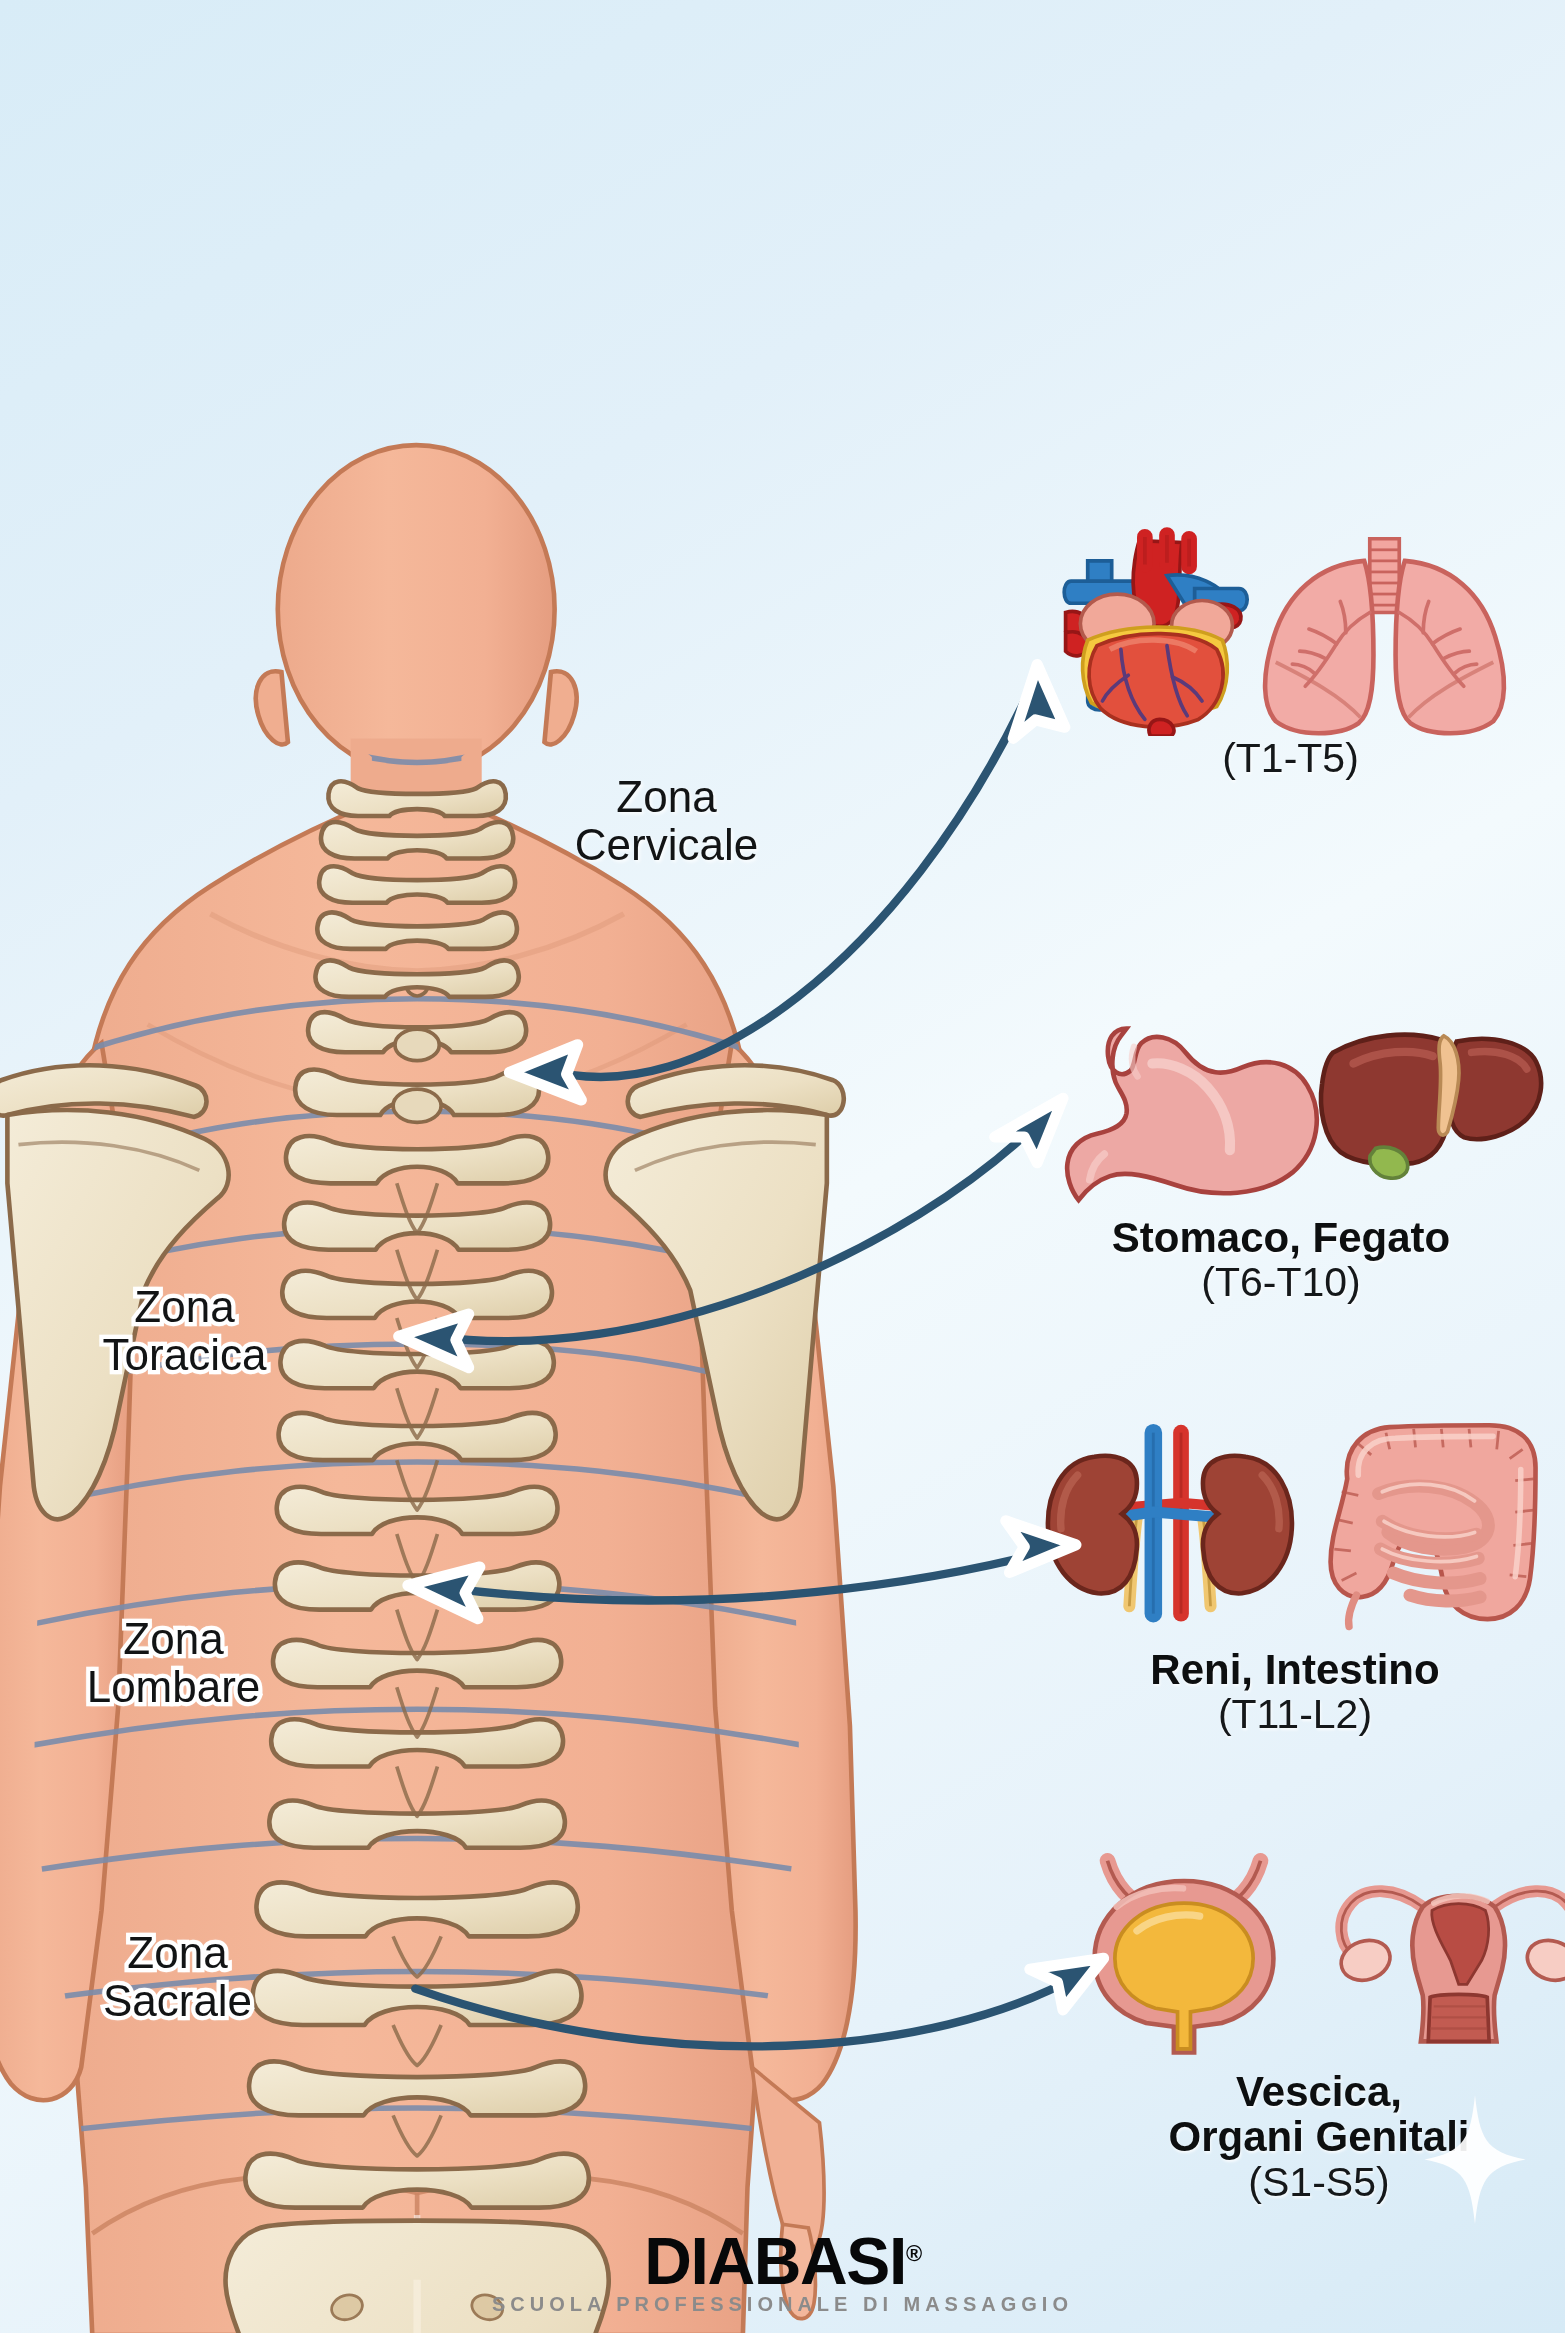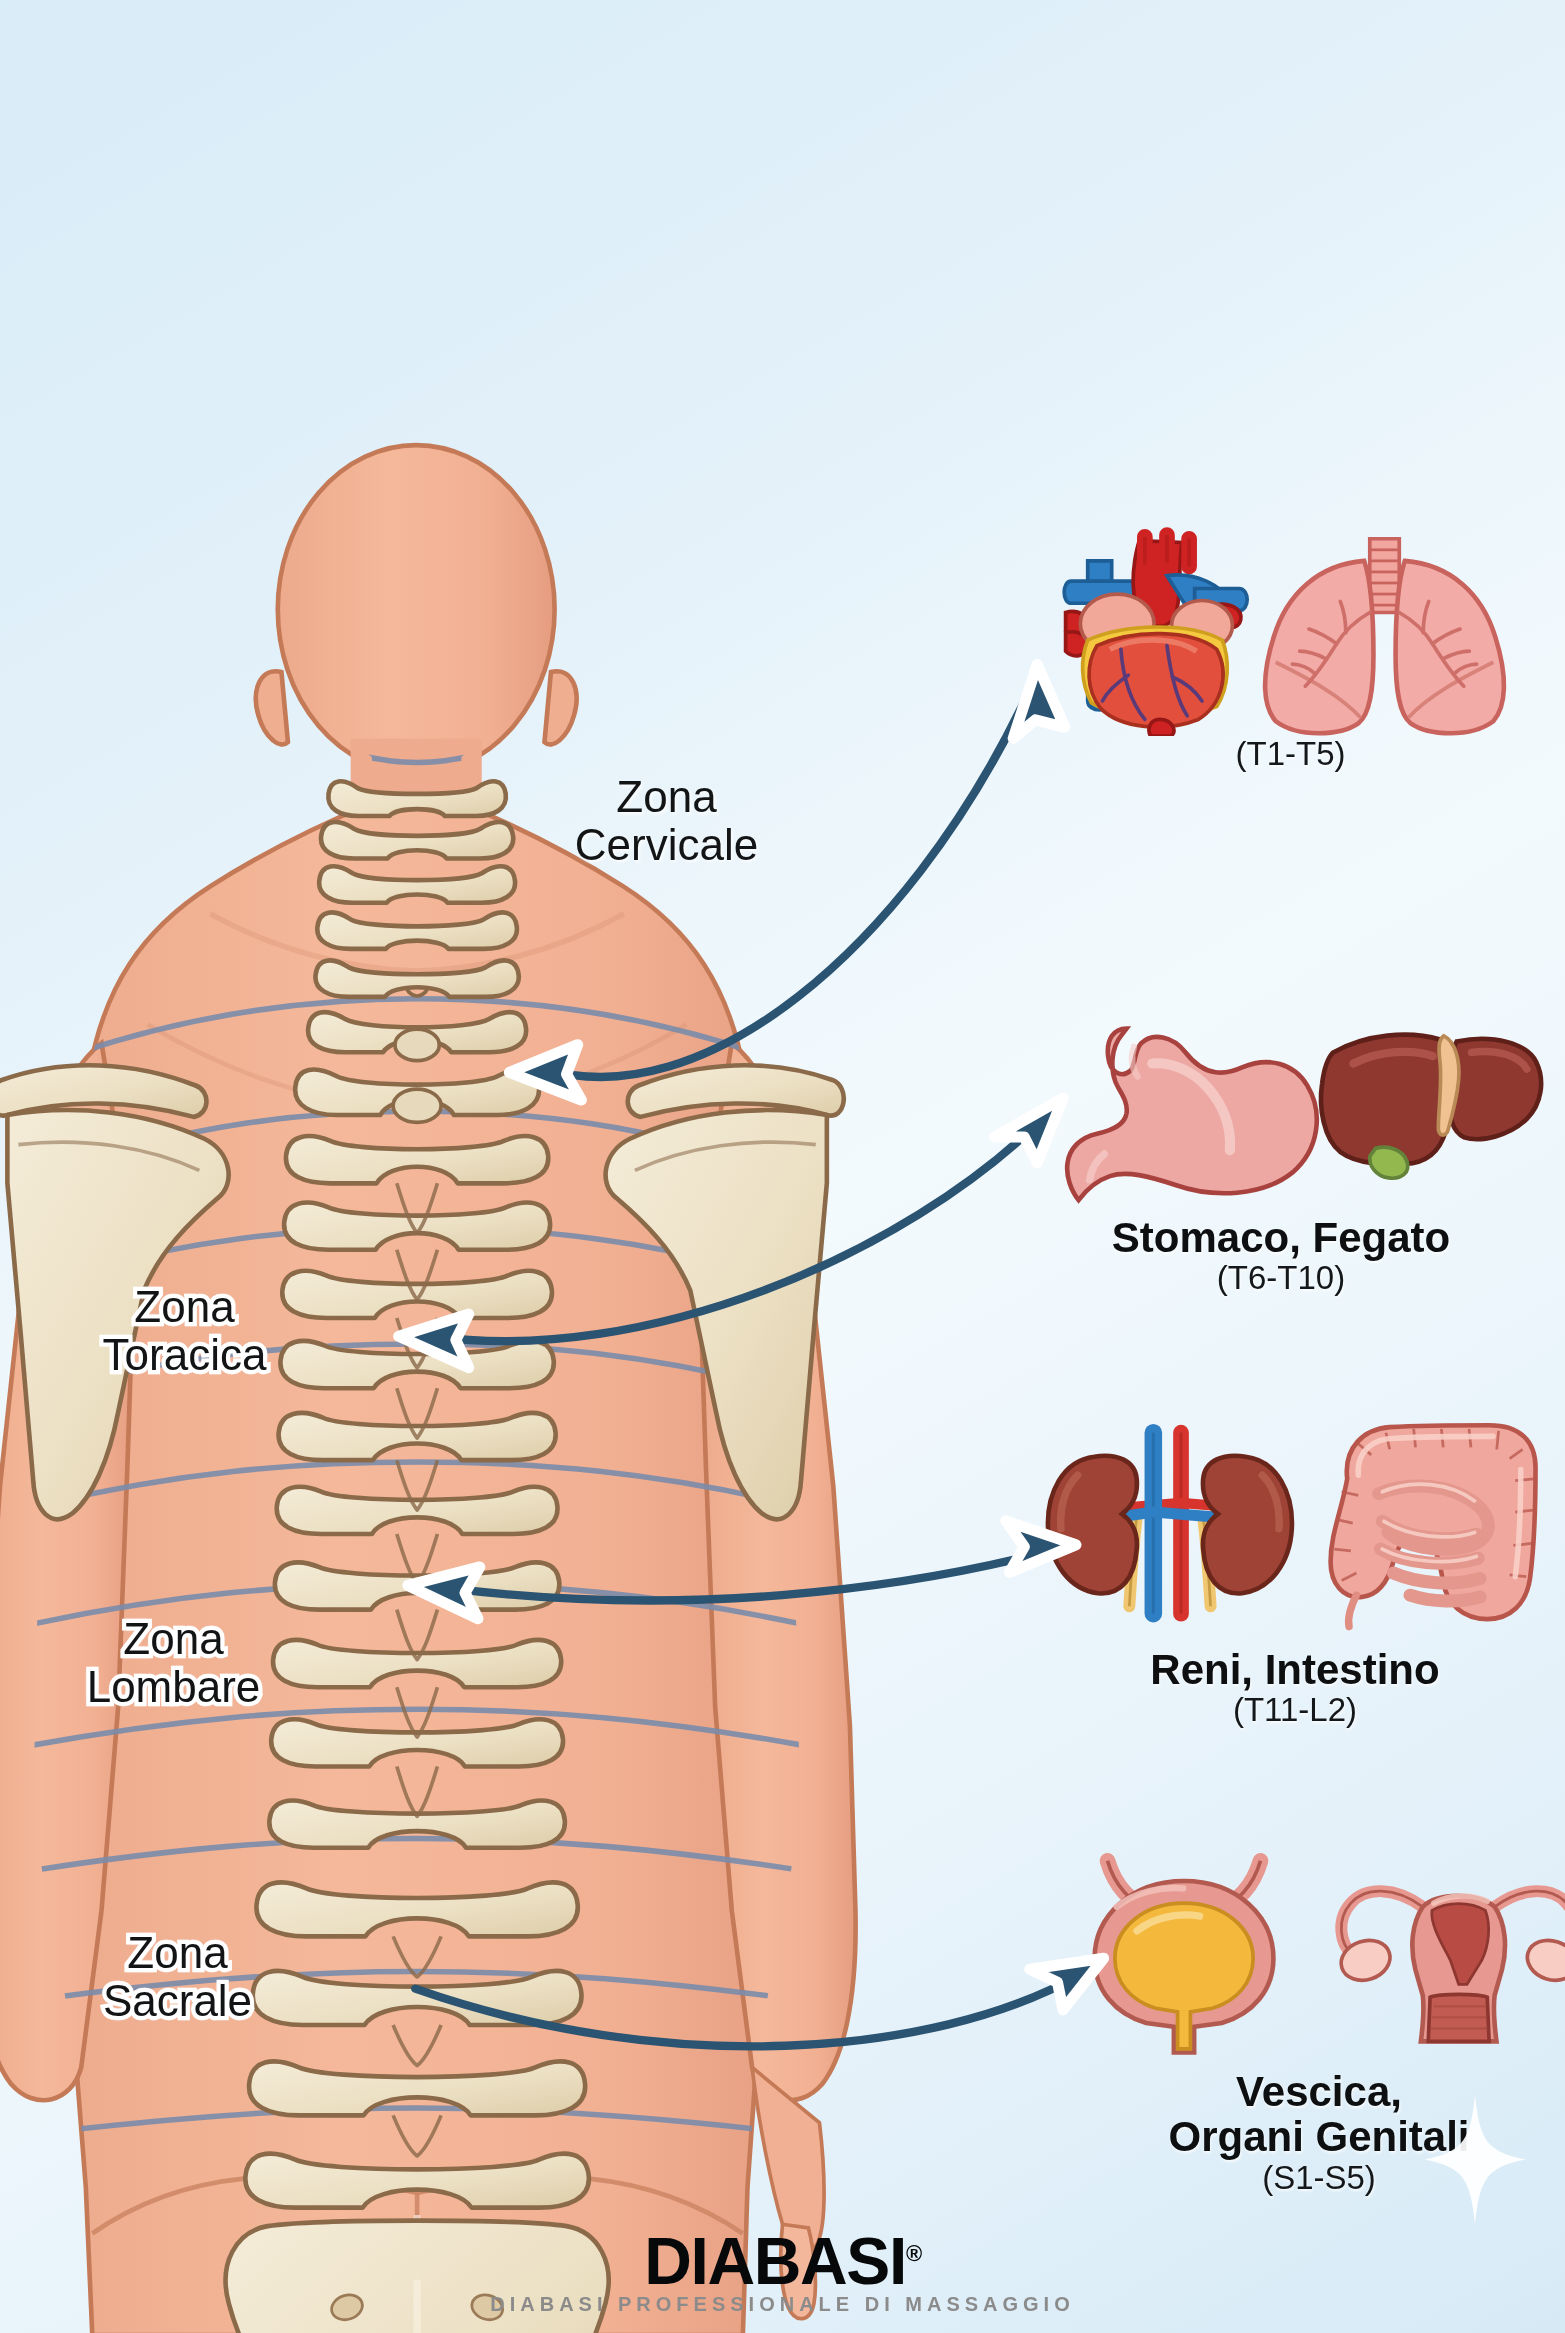--- a/index.html
+++ b/index.html
@@ -74,21 +74,21 @@
   
   .organ-group { position: absolute; z-index: 30; text-align: center; }
   .organ-art { display: block; margin: 0 auto; }
   .organ-caption {
     font-size: 42px; font-weight: bold; color: #0d0f10;
     line-height: 1.08; margin-top: 11px;
     text-shadow: 0.9px 1.8px 2.8px rgba(255,255,255,0.8);
     white-space: pre-line;
   }
   .organ-range {
-    font-size: 33px; font-weight: normal; color: #15181a;
+    font-size: 41px; font-weight: normal; color: #15181a;
     line-height: 1.1;
     text-shadow: 0.9px 1.8px 2.8px rgba(255,255,255,0.8);
   }
 
   #group-heart-lungs { left: 1023px; top: 524px;  width: 535px; }
   #group-stomach-liver { left: 1004px; top: 1019px; width: 554px; }
   #group-kidneys-intestine { left: 1032px; top: 1414px; width: 526px; }
   #group-bladder-genitals { left: 1056px; top: 1846px; width: 526px; }
 
   
@@ -661,17 +661,17 @@
     <div class="organ-range">(S1-S5)</div>
   </div>
 
   <svg id="sparkle" width="102" height="129" viewBox="0 0 110 140">
     <path d="M 55 0 C 60 46 66 62 110 70 C 66 78 60 94 55 140
              C 50 94 44 78 0 70 C 44 62 50 46 55 0 Z" fill="#ffffff" opacity="0.92"></path>
   </svg>
 
   <div id="brand">
     <div id="brand-name"><span>DIABASI</span><span id="brand-reg">®</span></div>
-    <div id="brand-tagline">DIABASI PROFESSIONALE DI MASSAGGIO</div>
+    <div id="brand-tagline">SCUOLA PROFESSIONALE DI MASSAGGIO</div>
   </div>
 
 </div>
 
 
 </body></html>

